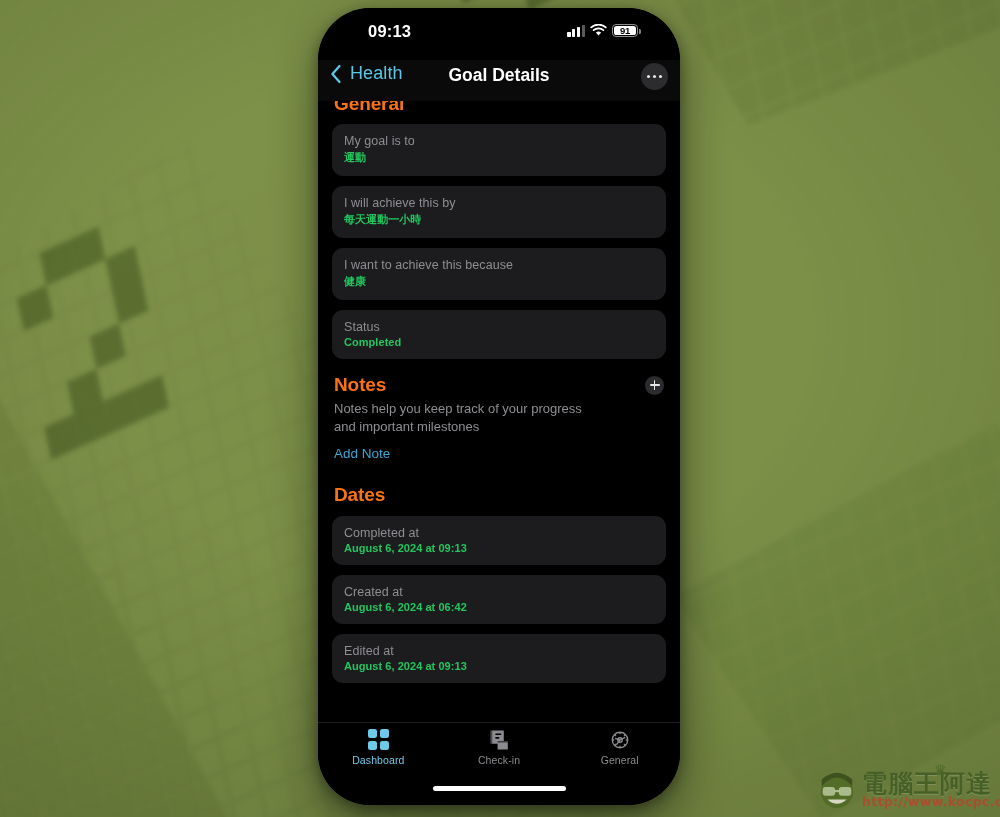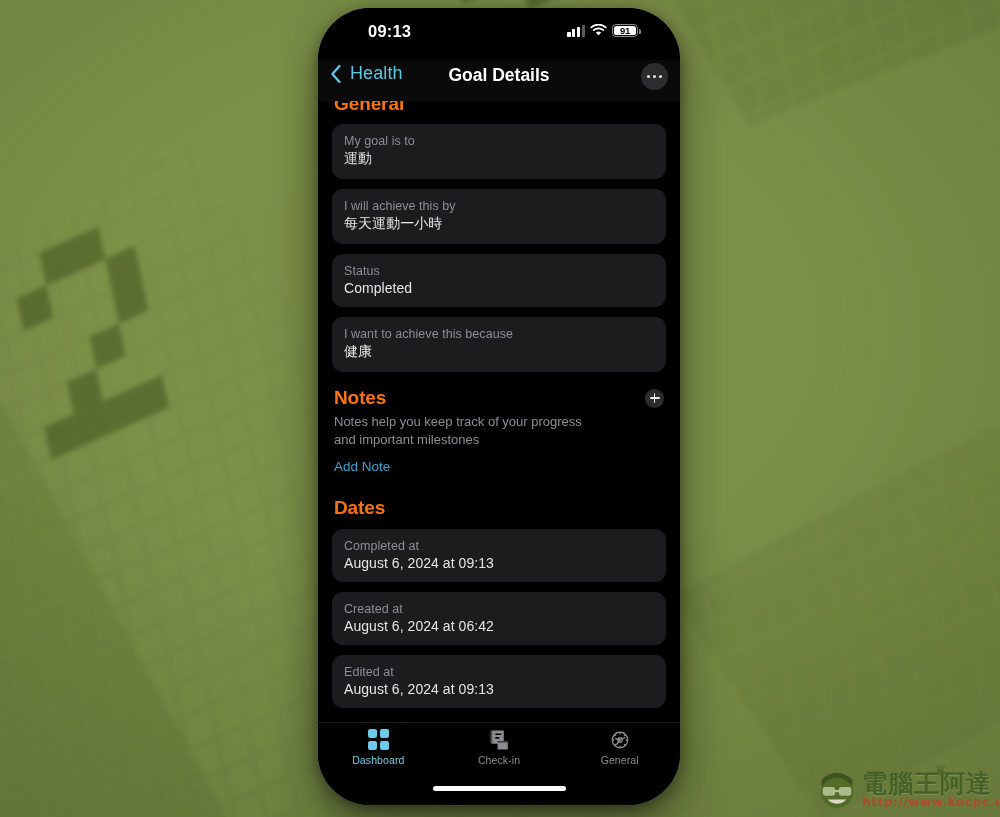--- a/index.html
+++ b/index.html
@@ -255,23 +255,23 @@
     padding: 10px 12px 11px 12px;
     margin-bottom: 10px;
   }
   .card-label {
     font-size: 12.5px;
     color: #8e8e93;
     margin-bottom: 2px;
     letter-spacing: 0.05px;
   }
   .card-value {
-    font-size: 14px;
-    color: #e5e5e5;
-    font-weight: 400;
+    font-size: 11px;
+    color: #22c55e;
+    font-weight: 700;
     letter-spacing: 0.05px;
     font-family: "DejaVu Sans", sans-serif;
   }
   .card-value.latin { font-family: "Liberation Sans", sans-serif; }
 
   
   #notes-section { margin-top: 15px; }
   #notes-head {
     display: flex;
     align-items: center;
@@ -509,27 +509,27 @@
         <div class="card-label">My goal is to</div>
         <div class="card-value">運動</div>
       </div>
 
       <div class="card">
         <div class="card-label">I will achieve this by</div>
         <div class="card-value">每天運動一小時</div>
       </div>
 
       <div class="card">
+        <div class="card-label">I want to achieve this because</div>
+        <div class="card-value">健康</div>
+      </div>
+
+      <div class="card">
         <div class="card-label">Status</div>
         <div class="card-value latin">Completed</div>
-      </div>
-
-      <div class="card">
-        <div class="card-label">I want to achieve this because</div>
-        <div class="card-value">健康</div>
       </div>
 
       <div id="notes-section">
         <div id="notes-head">
           <div class="section-title">Notes</div>
           <div id="notes-add-circle"></div>
         </div>
         <div id="notes-desc">Notes help you keep track of your progress and important milestones</div>
         <div id="add-note-link">Add Note</div>
       </div>

